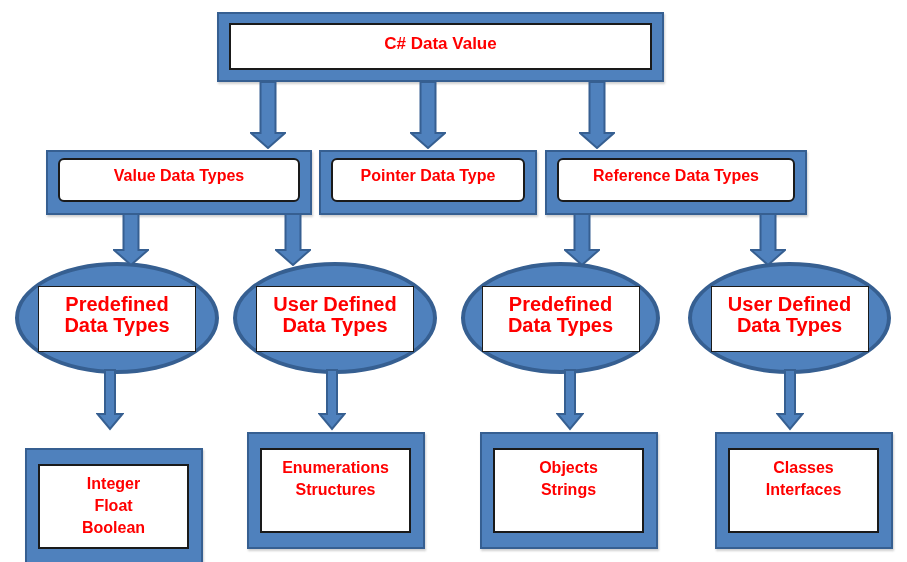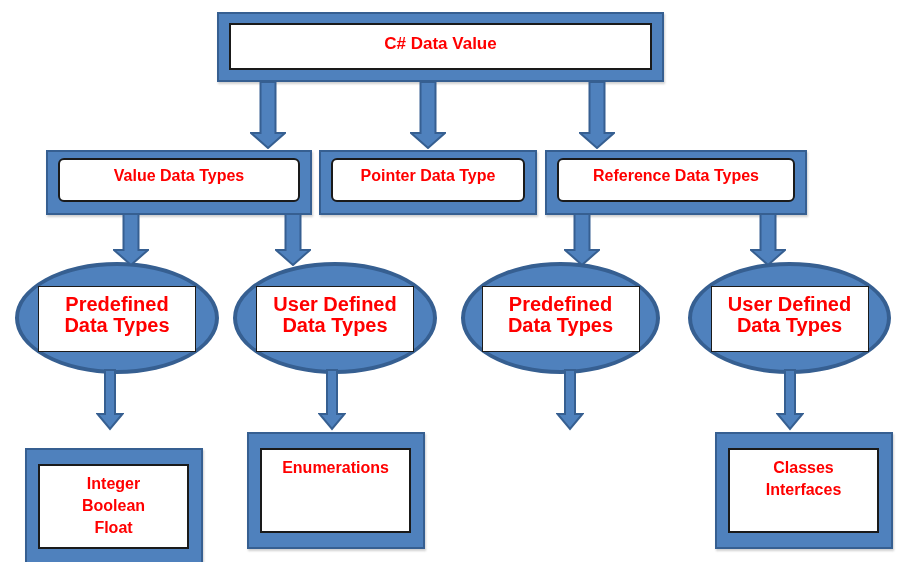--- a/index.html
+++ b/index.html
@@ -104,27 +104,34 @@
   <div class="node ellipse" style="left:688px;top:262px;width:203px;height:112px;">
     <div class="inner">
       <span class="line">User Defined</span>
       <span class="line">Data Types</span>
     </div>
   </div>
 
   <div class="node box lv4" style="left:25px;top:448px;width:178px;height:117px;">
     <div class="inner">
       <span class="line">Integer</span>
+      <span class="line">Float</span>
       <span class="line">Boolean</span>
-      <span class="line">Float</span>
     </div>
   </div>
   <div class="node box lv4" style="left:247px;top:432px;width:178px;height:117px;text-decoration:underline;">
     <div class="inner">
       <span class="line">Enumerations</span>
+      <span class="line">Structures</span>
+    </div>
+  </div>
+  <div class="node box lv4" style="left:480px;top:432px;width:178px;height:117px;">
+    <div class="inner">
+      <span class="line">Objects</span>
+      <span class="line">Strings</span>
     </div>
   </div>
   <div class="node box lv4" style="left:715px;top:432px;width:178px;height:117px;padding-left:25px;">
     <div class="inner">
       <span class="line">Classes</span>
       <span class="line">Interfaces</span>
     </div>
   </div>
 
   <svg class="arrow" style="left:250px;top:81px;" width="36" height="68" viewBox="0 0 36 68">

